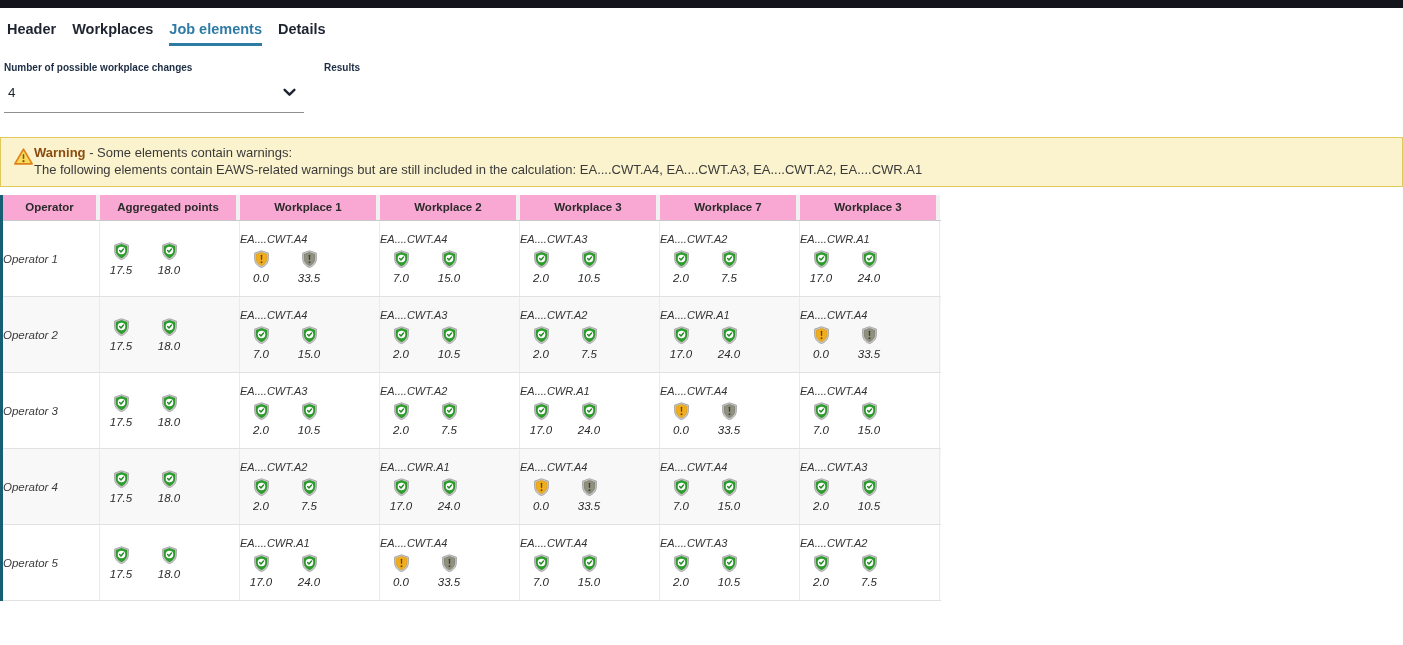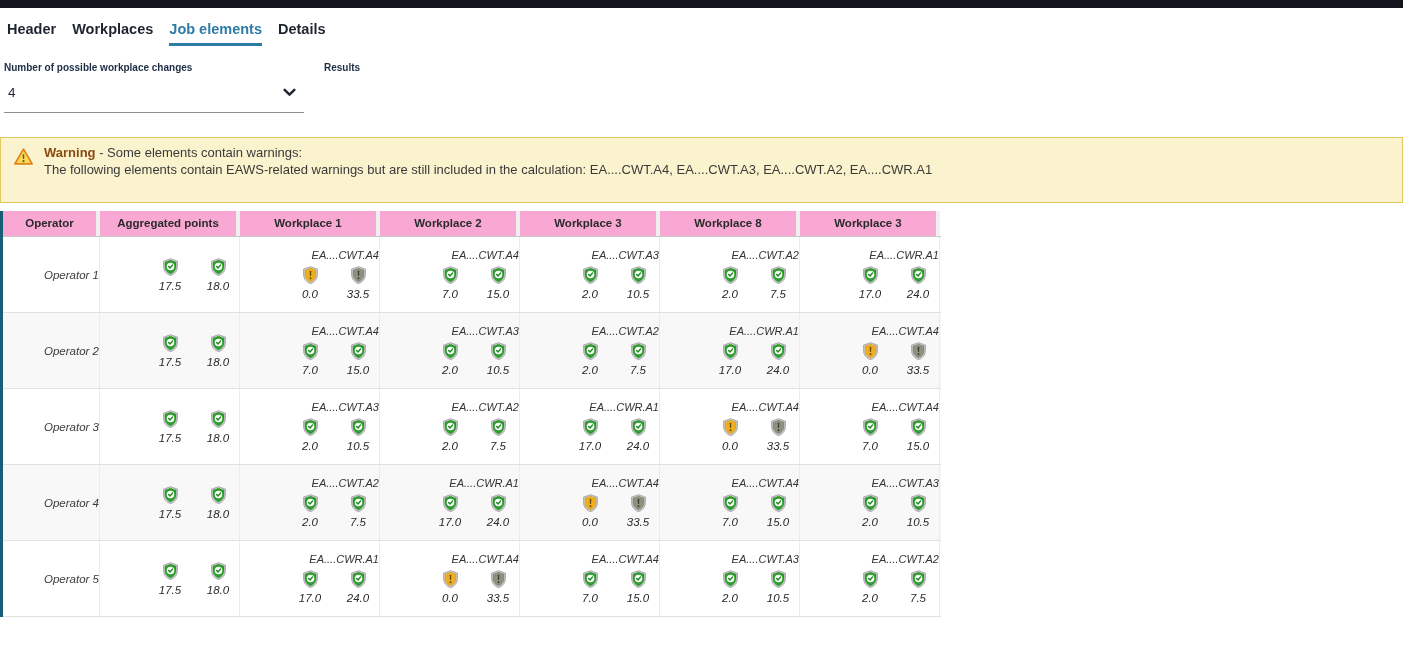--- a/index.html
+++ b/index.html
@@ -16,34 +16,34 @@
   
   .filters { display: flex; gap: 20px; margin: 16px 0 0 4px; }
   .field-label { font-size: 10px; font-weight: bold; color: #1d2d44; margin-bottom: 12px; }
   .select { display: flex; justify-content: space-between; align-items: center;
             border-bottom: 1px solid #8f8f8f; padding: 0 8px 12px 4px; cursor: pointer; }
   .select-value { font-size: 13.5px; color: #1d2430; }
   .chevron { width: 13px; height: 9px; flex: 0 0 auto; }
 
   
   .warning { margin-top: 24px; background: #fbf3ce; border: 1px solid #e2c95e;
-             padding: 7px 12px 24px 12px; display: flex; gap: 10px; align-items: flex-start; }
+             padding: 7px 12px 8px 12px; display: flex; align-items: flex-start; }
   .warning-icon { width: 21px; height: 19px; margin-top: 2px; flex: 0 0 auto; }
   .warning-text { font-size: 13px; color: #3a3a3a; line-height: 1.28; }
   .warning-title { font-weight: bold; color: #8a4b0f; }
 
   
   .rotation-table { margin-top: 8px; width: 941px; border-left: 3px solid #175d73; }
   .thead, .row { display: grid; grid-template-columns: 97px 140px 140px 140px 140px 140px 140px; }
   .thead { border-bottom: 1px solid #c9c9c9; }
   .th { font-size: 11.5px; font-weight: bold; color: #2b2b2b; text-align: center;
         padding: 6px 2px 7px 2px; border-right: 4px solid #f0f0f0; background: #f9a8d4; }
   .row { height: 76px; border-bottom: 1px solid #e1e1e1; background: #ffffff; }
   .row.striped { background: #f8f8f8; }
-  .cell { display: flex; flex-direction: column; align-items: flex-end; justify-content: center;
+  .cell { display: flex; flex-direction: column; align-items: flex-start; justify-content: center;
           border-right: 1px solid #ebebeb; }
   .op-label { font-size: 11.5px; font-style: italic; color: #3c3c3c; }
   .el-label { font-size: 11px; font-style: italic; color: #333333; margin-bottom: 5px; }
   .pair-row { display: flex; gap: 6px; }
   .pair { display: flex; flex-direction: column; align-items: center; width: 42px; }
   .shield { width: 17px; height: 18px; }
   .pt-value { font-size: 11.5px; font-style: italic; color: #2a2a2a; margin-top: 4px; }
 </style>
 </head>
 <body>
@@ -110,21 +110,21 @@
   </div>
 </div>
 
 <div class="rotation-table">
   <div class="thead">
     <div class="th">Operator</div>
     <div class="th">Aggregated points</div>
     <div class="th">Workplace 1</div>
     <div class="th">Workplace 2</div>
     <div class="th">Workplace 3</div>
-    <div class="th">Workplace 8</div>
+    <div class="th">Workplace 7</div>
     <div class="th">Workplace 3</div>
   </div>
   <div id="table-body">
       <div class="row">
         <div class="cell">
           <div class="op-label">Operator 1</div>
         </div>
         <div class="cell">
           <div class="pair-row">
             <div class="pair">

